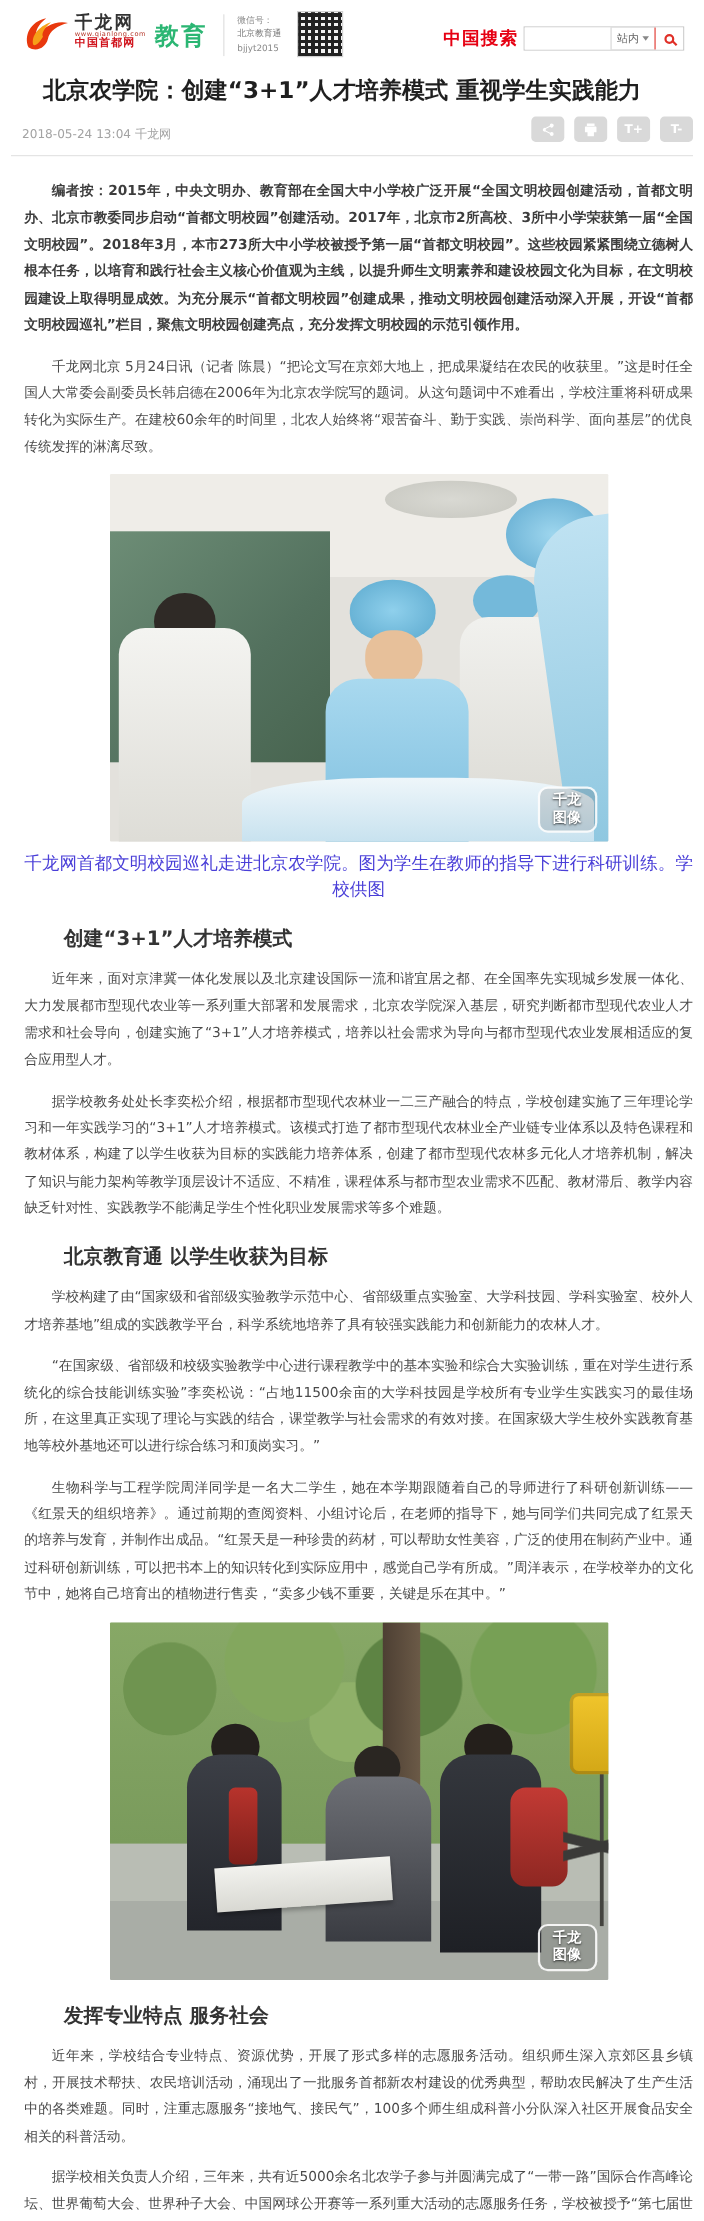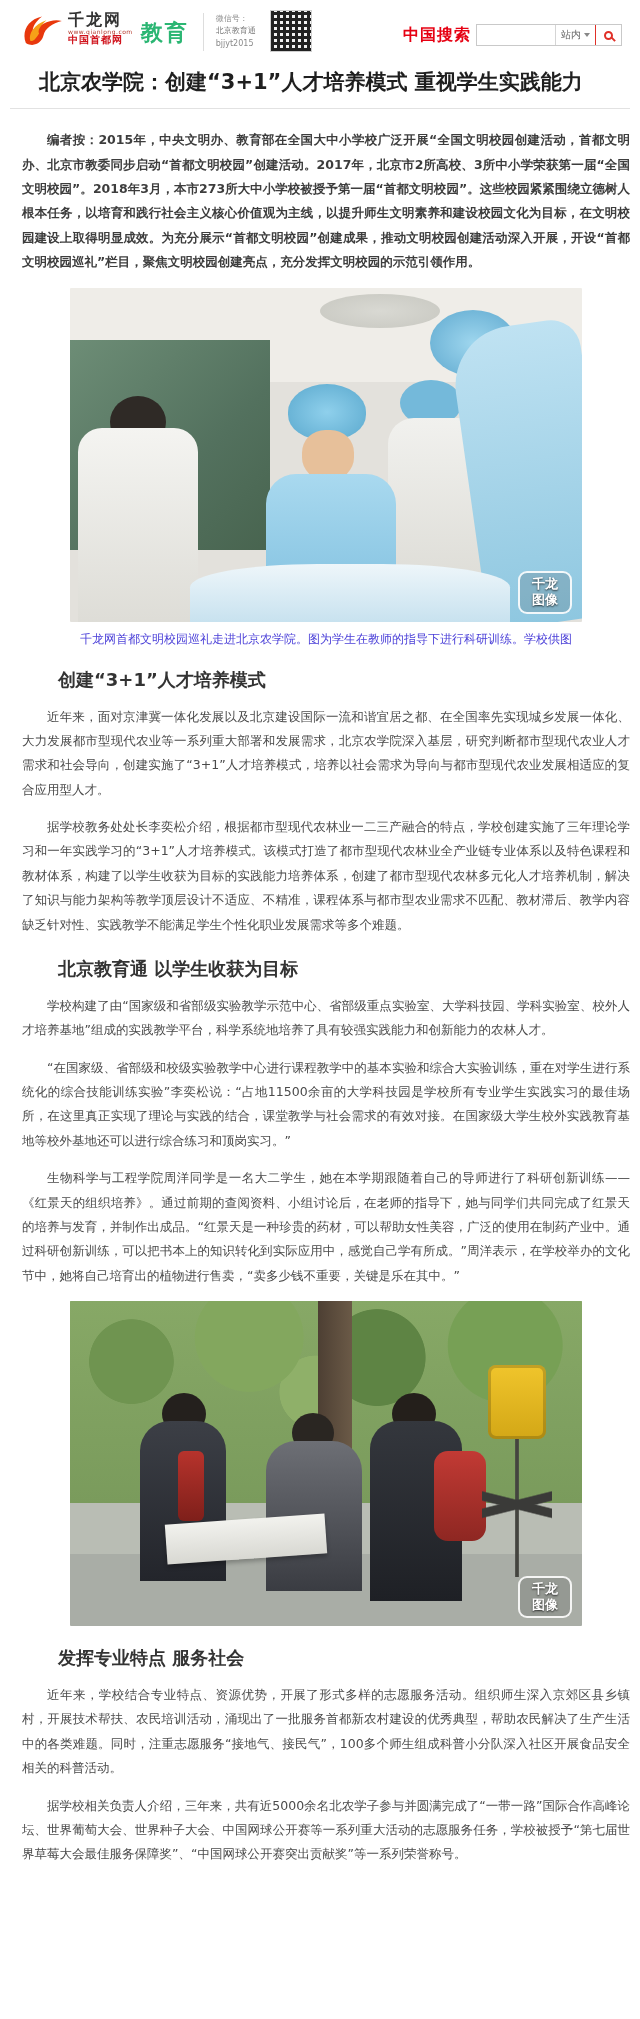--- a/index.html
+++ b/index.html
@@ -47,24 +47,24 @@
   .tool { width:30px; height:23px; background:#d9d9d9; border-radius:4px; color:#fff;
           display:flex; align-items:center; justify-content:center;
           font-size:11px; font-weight:bold; cursor:pointer; }
   .rule { border:none; border-top:1px solid #e2e2e2; margin:12px 10px 0 10px; }
 
   
   .article { padding:6px 10px 6px 22px; }
   .article p.para { font-size:12.5px; line-height:1.95; color:#4a4a4a; text-indent:2em; text-align:justify; margin:13px 0; }
   .article p.para-bold { font-weight:bold; color:#3d3d3d; }
   .section-h { font-size:18px; font-weight:bold; color:#333; text-indent:2em; margin:20px 0 6px 0; }
-  .caption { text-align:center; font-size:12px; color:#4a3fd8; margin:8px 0 16px 0; line-height:1.5; }
-
-  
-  .photo { width:512px; margin:10px auto 4px auto; position:relative; overflow:hidden; border-radius:1px; }
+  .caption { text-align:center; font-size:16px; color:#4a3fd8; margin:8px 0 16px 0; line-height:1.5; }
+
+  
+  .photo { width:453px; margin:10px auto 4px auto; position:relative; overflow:hidden; border-radius:1px; }
   .wm { position:absolute; right:10px; bottom:8px; width:54px; padding:3px 0;
         border:2px solid rgba(255,255,255,.9); border-radius:9px;
         color:#fff; font-weight:bold; font-size:13px; line-height:1.25; text-align:center;
         text-shadow:0 1px 2px rgba(0,0,0,.75); background:rgba(40,40,40,.15); }
 
   
   .photo1 { height:334px; background:linear-gradient(#efede8 0 28%, #e3e1dc 28% 100%); }
   .ph1-board { position:absolute; left:0; top:52px; width:200px; height:210px;
                background:linear-gradient(135deg,#6d8d76,#53715e 60%,#48644f); }
   .ph1-fan { position:absolute; left:250px; top:6px; width:120px; height:34px; border-radius:50%;
@@ -168,25 +168,50 @@
         <div class="search-btn">
           <span class="mag"></span>
         </div>
       </div>
     </div>
   </div>
 
   <div class="title-wrap">
     <h1 class="title">北京农学院：创建“3+1”人才培养模式 重视学生实践能力</h1>
   </div>
+  <div class="meta-row">
+    <div class="date-line">
+      <span>2018-05-24 13:04</span>
+      <span>千龙网</span>
+    </div>
+    <div class="tools">
+      <div class="tool">
+        <span>
+          <svg width="14" height="14" viewBox="0 0 24 24">
+              <path fill="#fff" d="M18 15.5a3 3 0 0 0-2.37 1.17l-6.9-3.45a3.1 3.1 0 0 0 0-2.44l6.9-3.45A3 3 0 1 0 15 5a3 3 0 0 0 .1.72l-6.9 3.45a3 3 0 1 0 0 5.66l6.9 3.45A3 3 0 1 0 18 15.5z"></path>
+            </svg>
+        </span>
+      </div>
+      <div class="tool">
+        <span>
+          <svg width="14" height="14" viewBox="0 0 24 24">
+              <path fill="#fff" d="M6 2h12v4H6zM4 7h16c.6 0 1 .4 1 1v8h-4v6H7v-6H3V8c0-.6.4-1 1-1zm5 9h6v5H9z"></path>
+            </svg>
+        </span>
+      </div>
+      <div class="tool">T+</div>
+      <div class="tool">T-</div>
+    </div>
+  </div>
   <hr class="rule">
 
   <div class="article">
 
     <p class="para para-bold">编者按：2015年，中央文明办、教育部在全国大中小学校广泛开展“全国文明校园创建活动，首都文明办、北京市教委同步启动“首都文明校园”创建活动。2017年，北京市2所高校、3所中小学荣获第一届“全国文明校园”。2018年3月，本市273所大中小学校被授予第一届“首都文明校园”。这些校园紧紧围绕立德树人根本任务，以培育和践行社会主义核心价值观为主线，以提升师生文明素养和建设校园文化为目标，在文明校园建设上取得明显成效。为充分展示“首都文明校园”创建成果，推动文明校园创建活动深入开展，开设“首都文明校园巡礼”栏目，聚焦文明校园创建亮点，充分发挥文明校园的示范引领作用。</p>
+    <p class="para">千龙网北京 5月24日讯（记者 陈晨）“把论文写在京郊大地上，把成果凝结在农民的收获里。”这是时任全国人大常委会副委员长韩启德在2006年为北京农学院写的题词。从这句题词中不难看出，学校注重将科研成果转化为实际生产。在建校60余年的时间里，北农人始终将“艰苦奋斗、勤于实践、崇尚科学、面向基层”的优良传统发挥的淋漓尽致。</p>
 
     <div class="photo photo1">
       <div class="ph1-fan"></div>
       <div class="ph1-board"></div>
       <div class="ph1-head-a"></div>
       <div class="ph1-coat-a"></div>
       <div class="ph1-cap-b"></div>
       <div class="ph1-coat-b"></div>
       <div class="ph1-cap-c"></div>
       <div class="ph1-face-c"></div>

